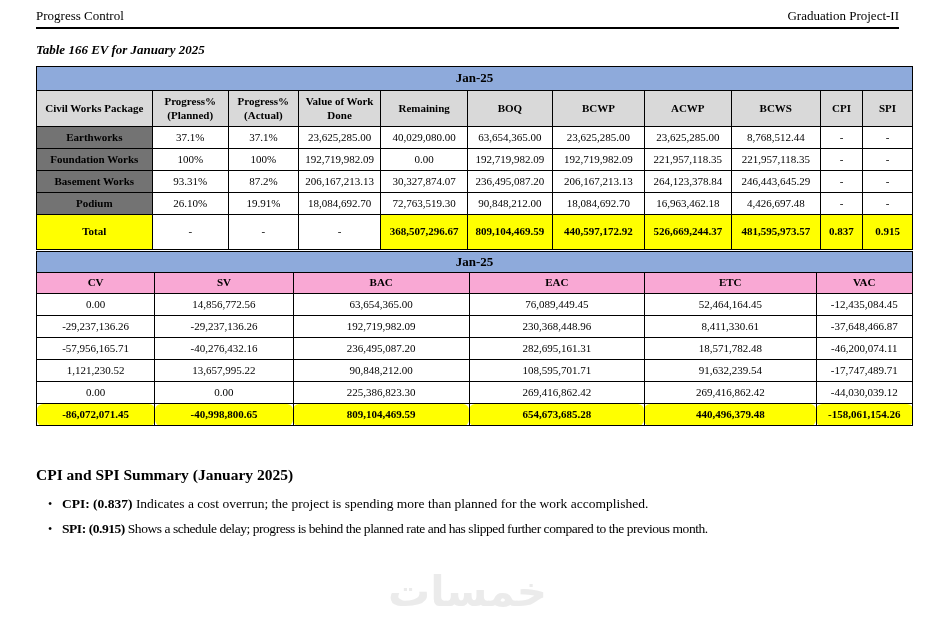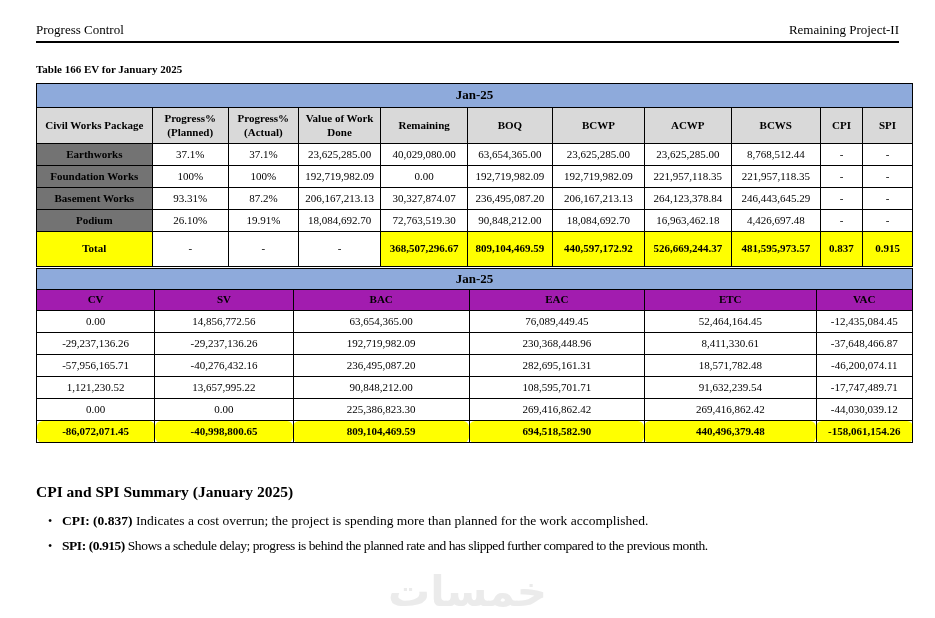--- a/index.html
+++ b/index.html
@@ -1,58 +1,58 @@
 <!DOCTYPE html>
 <html><head>
 <meta charset="utf-8">
 <style>
   * { margin:0; padding:0; box-sizing:border-box; }
   html,body { width:935px; height:618px; background:#ffffff; overflow:hidden;
               font-family:"Liberation Serif","DejaVu Serif",serif; color:#000; position:relative; }
 
-  .doc-header { margin:22px 36px 0 36px; width:863px; display:flex; justify-content:space-between;
+  .doc-header { margin:8px 36px 0 36px; width:863px; display:flex; justify-content:space-between;
                 align-items:center; border-bottom:2px solid #000; padding-bottom:3px; }
   .doc-header span { font-size:13px; }
 
-  .caption { margin:20px 36px 8px 36px; font-size:11px; font-weight:bold; }
+  .caption { margin:13px 36px 8px 36px; font-size:13px; font-weight:bold; font-style:italic; }
 
   table { border-collapse:collapse; margin-left:36px; width:877px; table-layout:fixed;padding-left:31px; }
   td, th { border:1px solid #000; text-align:center; vertical-align:middle;
            font-size:11px; padding:1px 2px; overflow:hidden; line-height:1.25; }
 
   .band th { background:#8EAADB; font-size:13px; font-weight:bold; height:24px; border:1px solid #000; }
   .t1 .colhead th { background:#D9D9D9; font-weight:bold; height:36px; }
   .t1 tbody td { height:22px; background:#fff; }
   .t1 td.rowlabel { background:#737373; font-weight:bold; }
   .t1 tr.total td { height:35px; background:#FFFF00; font-weight:bold; }
   .t1 tr.total td.plain { background:#fff; font-weight:normal; }
 
   .t2 { margin-top:1px; }
   .t2 .band th { height:21px; }
-  .t2 .colhead th { background:#a21caf; font-weight:bold; height:21px; }
+  .t2 .colhead th { background:#f9a8d4; font-weight:bold; height:21px; }
   .t2 tbody td { height:22px; background:#fff; }
   .t2 tr.total td { background:#FFFF00; font-weight:bold;border-radius:6px; }
 
   .summary { margin:40px 36px 16px 36px; }
   .summary-title { font-size:15.5px; font-weight:bold; margin-bottom:12px; }
   .bullet { display:flex; font-size:13.5px; margin-bottom:9px; align-items:baseline; }
   .bullet .dot { width:14px; margin-left:12px; flex:none; font-size:12px; }
   .bullet .blabel { font-weight:bold; white-space:pre; }
   .bullet:nth-child(3) .btext, .bullet:nth-child(3) .blabel { letter-spacing:-0.45px; }
 
   .watermark { position:absolute; left:0; right:0; bottom:2px; text-align:center;
                font-size:42px; font-weight:bold; color:#ebebeb; user-select:none;
                font-family:"DejaVu Sans",sans-serif; }
 </style>
 </head>
 <body>
 
 <div class="doc-header">
   <span>Progress Control</span>
-  <span>Remaining Project-II</span>
+  <span>Graduation Project-II</span>
 </div>
 
 <div class="caption">Table 166 EV for January 2025</div>
 
 <table class="t1">
 <colgroup>
       <col style="width: 13.2%;">
       <col style="width: 8.7%;">
       <col style="width: 8%;">
       <col style="width: 9.4%;">
@@ -211,21 +211,21 @@
         <td>0.00</td>
         <td>225,386,823.30</td>
         <td>269,416,862.42</td>
         <td>269,416,862.42</td>
         <td>-44,030,039.12</td>
       </tr>
       <tr class="total">
         <td>-86,072,071.45</td>
         <td>-40,998,800.65</td>
         <td>809,104,469.59</td>
-        <td>694,518,582.90</td>
+        <td>654,673,685.28</td>
         <td>440,496,379.48</td>
         <td>-158,061,154.26</td>
       </tr>
     </tbody>
   </table>
 
 <div class="summary">
   <div class="summary-title">CPI and SPI Summary (January 2025)</div>
   <div class="bullet">
     <span class="dot">•</span>

